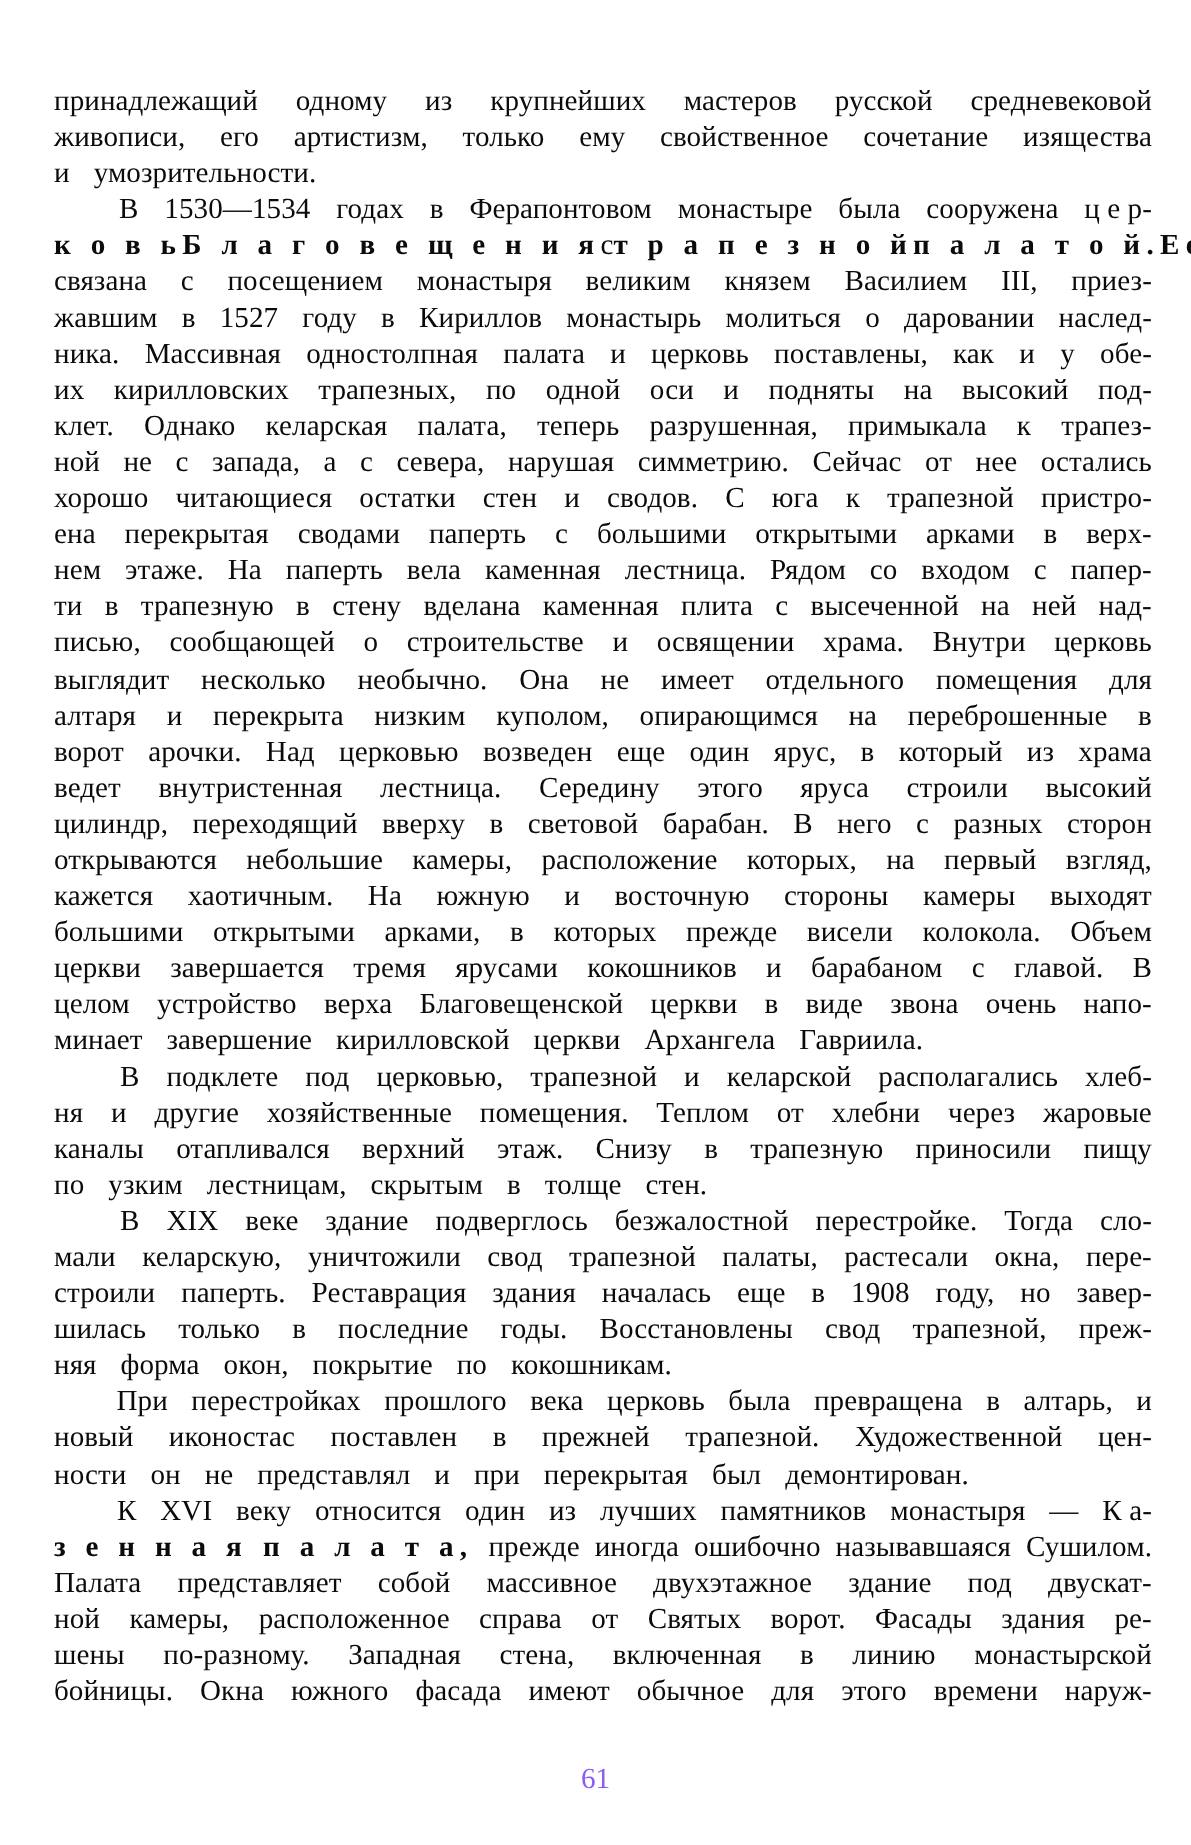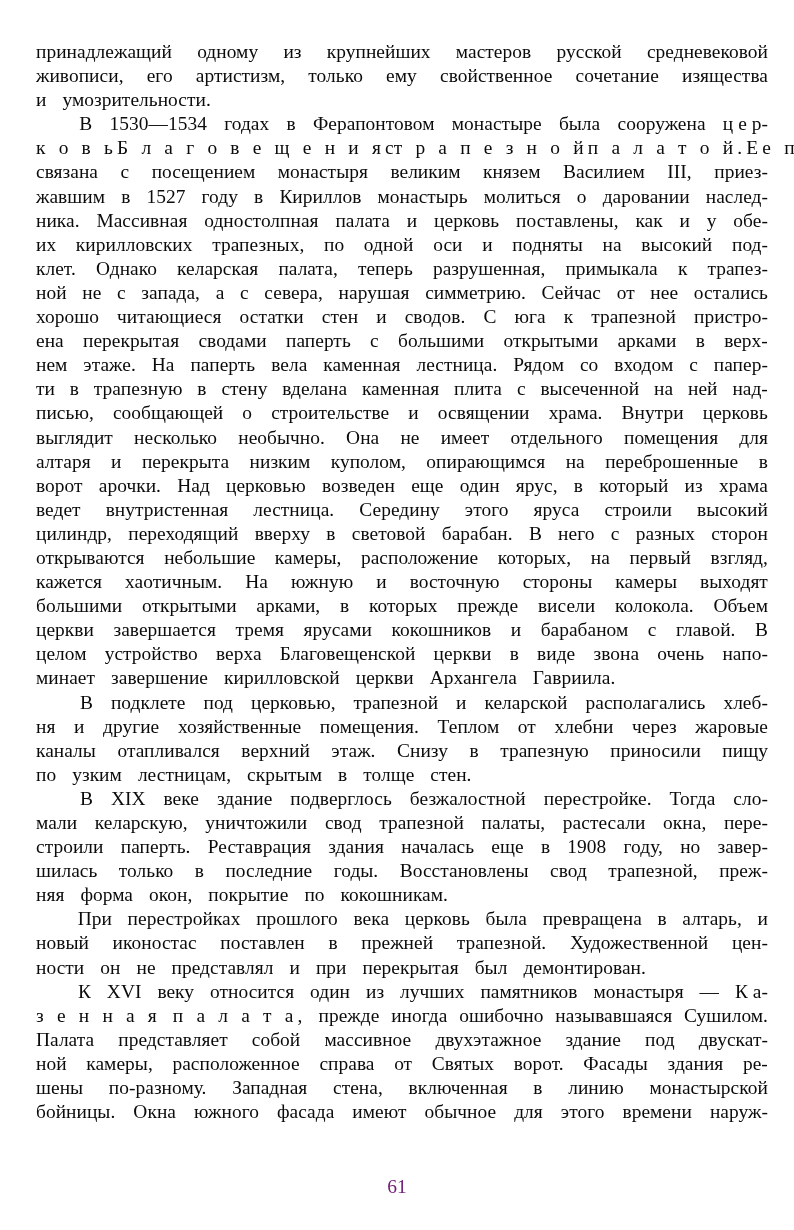--- a/index.html
+++ b/index.html
@@ -14,21 +14,21 @@
     height: 1230px;
     background: #ffffff;
     overflow: hidden;
     font-family: "Liberation Serif", "DejaVu Serif", serif;
     color: #0b0b0b;
   }
 
   .text-column {
     position: absolute;
     left: 36px;
-    top: 40px;
+    top: 56px;
     width: 732px;
   }
 
   
   .ln {
     display: flex;
     width: 100%;
     height: 24.1px;
     line-height: 24.1px;
     font-size: 19.4px;
@@ -58,31 +58,32 @@
   
   .indent {
     display: inline-block;
     width: 26px;
     flex: 0 0 26px;
   }
 
   
   .sp {
     letter-spacing: 4.2px;
+    font-weight: bold;
   }
 
   .folio {
     position: absolute;
     left: 0;
     right: 0;
     top: 1176px;
     text-align: center;
     font-size: 19.5px;
     font-family: "Liberation Serif", "DejaVu Serif", serif;
-    color: #701a75;
+    color: #8b5cf6;
   }
 </style>
 </head>
 <body>
 
 <div class="page">
 
   <div class="text-column" id="bodyCol">
       <div class="ln just"><span class="w">принадлежащий</span><span class="w">одному</span><span class="w">из</span><span class="w">крупнейших</span><span class="w">мастеров</span><span class="w">русской</span><span class="w">средневековой</span></div>
       <div class="ln just"><span class="w">живописи,</span><span class="w">его</span><span class="w">артистизм,</span><span class="w">только</span><span class="w">ему</span><span class="w">свойственное</span><span class="w">сочетание</span><span class="w">изящества</span></div>

